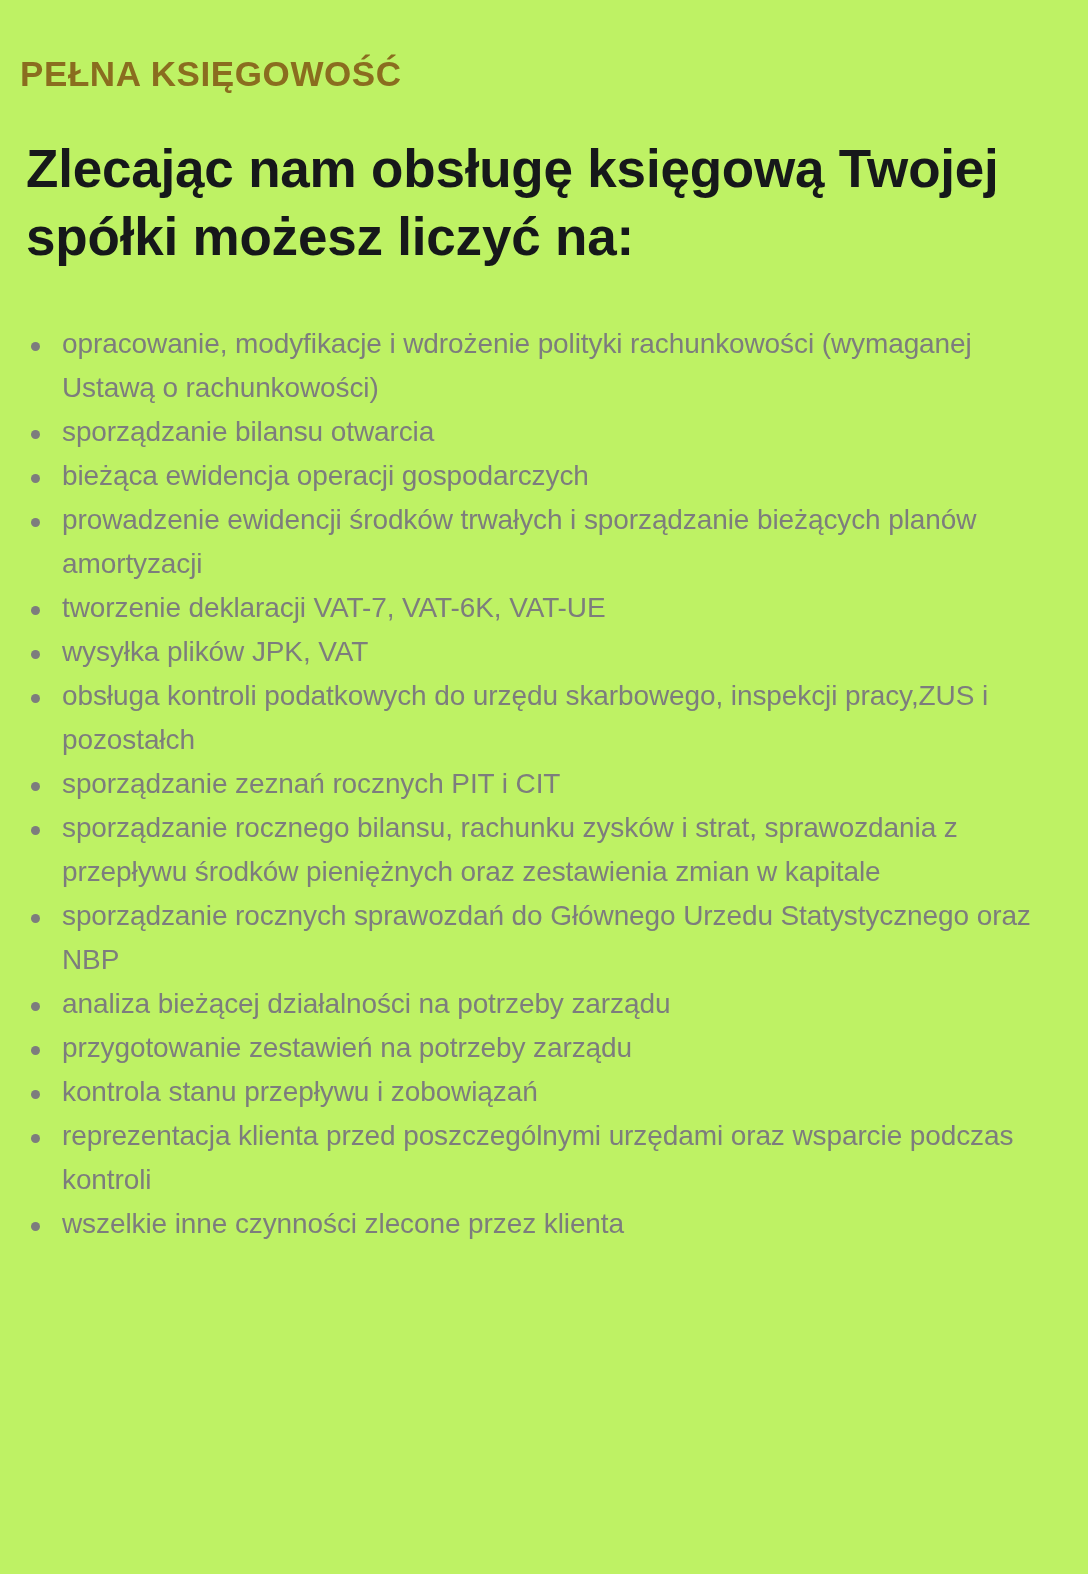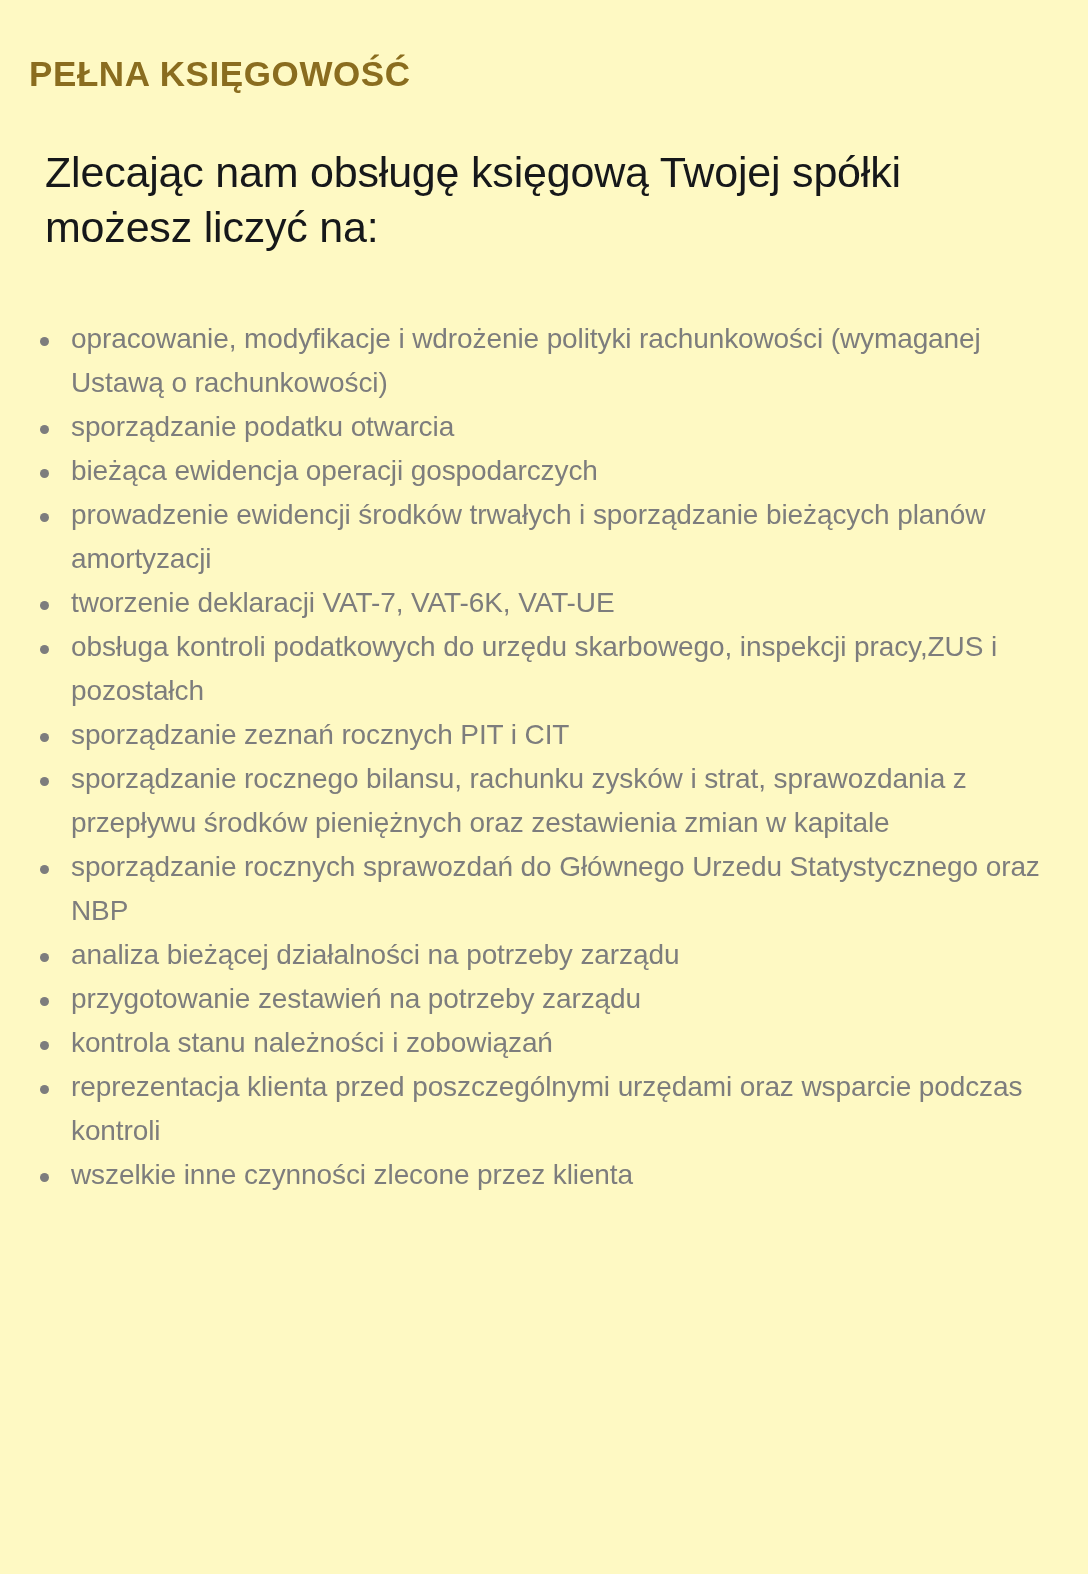--- a/index.html
+++ b/index.html
@@ -13,39 +13,39 @@
     background: #f0efed;
     font-family: "Liberation Sans", "DejaVu Sans", sans-serif;
     -webkit-font-smoothing: antialiased;
     overflow: hidden;
   }
   .page {
     position: relative;
     width: 1088px;
     height: 1574px;
     box-sizing: border-box;
-    padding: 0 30px 0 29px;
-    background: #fef9c3;
+    padding: 0 30px 0 20px;
+    background: #bef264;
   }
   .eyebrow-title {
     margin: 0;
     padding-top: 52px;
     font-size: 35px;
     font-weight: 700;
     letter-spacing: 0.6px;
     line-height: 1.25;
     color: #8a6d1f;
     text-transform: uppercase;
     white-space: nowrap;
   }
   .lead-heading {
-    margin: 16px;
+    margin: 6px;
     padding-top: 33px;
-    font-size: 43px;
-    font-weight: 400;
+    font-size: 53px;
+    font-weight: 700;
     line-height: 1.28;
     color: #16181a;
     letter-spacing: -0.2px;
     max-width: 1040px;
   }
   .benefits-list {
     list-style: none;
     margin: 0;
     padding: 0;
     padding-top: 46px;
@@ -76,28 +76,29 @@
 <body>
 
 <div class="page">
 
   <h2 class="eyebrow-title">PEŁNA KSIĘGOWOŚĆ</h2>
 
   <h1 class="lead-heading">Zlecając nam obsługę księgową Twojej spółki możesz liczyć na:</h1>
 
   <ul class="benefits-list">
       <li>opracowanie, modyfikacje i wdrożenie polityki rachunkowości (wymaganej Ustawą o rachunkowości)</li>
-      <li>sporządzanie podatku otwarcia</li>
+      <li>sporządzanie bilansu otwarcia</li>
       <li>bieżąca ewidencja operacji gospodarczych</li>
       <li>prowadzenie ewidencji środków trwałych i sporządzanie bieżących planów amortyzacji</li>
       <li>tworzenie deklaracji VAT-7, VAT-6K, VAT-UE</li>
+      <li>wysyłka plików JPK, VAT</li>
       <li>obsługa kontroli podatkowych do urzędu skarbowego, inspekcji pracy,ZUS i pozostałch</li>
       <li>sporządzanie zeznań rocznych PIT i CIT</li>
       <li>sporządzanie rocznego bilansu, rachunku zysków i strat, sprawozdania z przepływu środków pieniężnych oraz zestawienia zmian w kapitale</li>
       <li>sporządzanie rocznych sprawozdań do Głównego Urzedu Statystycznego oraz NBP</li>
       <li>analiza bieżącej działalności na potrzeby zarządu</li>
       <li>przygotowanie zestawień na potrzeby zarządu</li>
-      <li>kontrola stanu należności i zobowiązań</li>
+      <li>kontrola stanu przepływu i zobowiązań</li>
       <li>reprezentacja klienta przed poszczególnymi urzędami oraz wsparcie podczas kontroli</li>
       <li>wszelkie inne czynności zlecone przez klienta</li>
     </ul>
 
 </div>
 
 </body></html>

